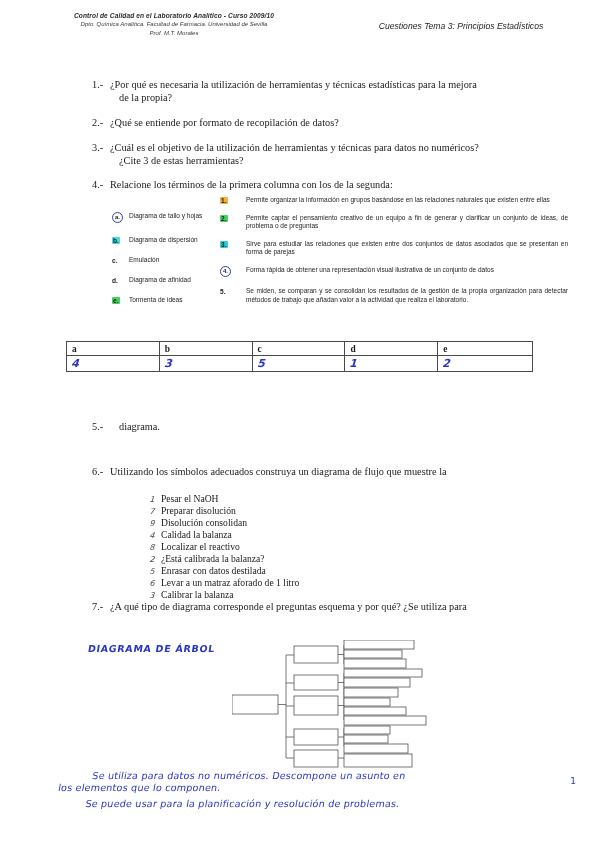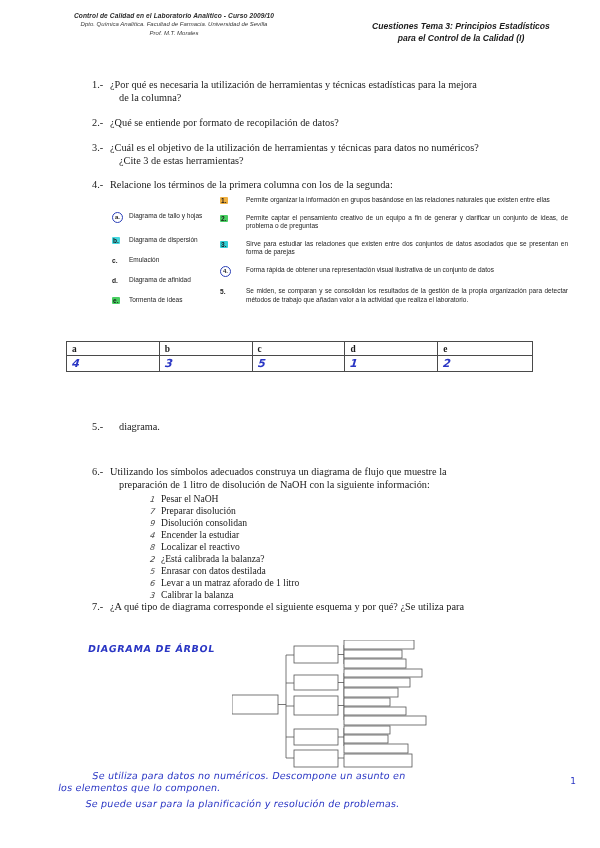--- a/index.html
+++ b/index.html
@@ -24,21 +24,21 @@
     font-style:italic; font-weight:bold;
     color:#2b2b2b;
   }
   .hdr-left .l1{ font-size:6.6px; letter-spacing:.1px; line-height:8.4px;}
   .hdr-left .l2{ font-size:6.0px; font-weight:normal; line-height:8.4px; color:#3a3a3a;}
   .hdr-left .l3{ font-size:6.0px; font-weight:normal; line-height:8.4px; color:#3a3a3a;}
   .hdr-right{
     position:absolute; left:330px; top:10px; width:262px;
     text-align:center;
     font-family:"Liberation Sans", sans-serif;
-    font-style:italic; font-weight:bold;
+    font-style:italic; font-weight:normal;
     font-size:8.6px; line-height:12px;
     color:#1c1c1c;
   }
 
   
   .qlist{ position:absolute; left:0; top:78px; width:600px; }
   .q{
     position:relative;
     display:flex;
     font-size:10.3px;
@@ -192,31 +192,30 @@
 <body>
 
 <div class="page-header">
   <div class="hdr-left">
     <div class="l1">Control de Calidad en el Laboratorio Analítico - Curso 2009/10</div>
     <div class="l2">Dpto. Química Analítica. Facultad de Farmacia. Universidad de  Sevilla</div>
     <div class="l3">Prof. M.T. Morales</div>
   </div>
   <div class="hdr-right">
     <div>Cuestiones Tema 3: Principios Estadísticos</div>
-    <div>para el Control de la Calidad (I)</div>
   </div>
 </div>
 
 <div class="qlist">
 
   <div class="q jst" id="q1">
     <span class="num">1.-</span>
     <span class="body">
       <span>¿Por qué es necesaria la utilización de herramientas y técnicas estadísticas para la mejora</span>
-      <span class="ind">de la columna?</span>
+      <span class="ind">de la propia?</span>
     </span>
   </div>
 
   <div class="q" id="q2">
     <span class="num">2.-</span>
     <span class="body">¿Qué se entiende por formato de recopilación de datos?</span>
   </div>
 
   <div class="q" id="q3">
     <span class="num">3.-</span>
@@ -311,41 +310,40 @@
       <span class="ind">diagrama.</span>
     </span>
   </div>
 </div>
 
 <div id="q6-wrap">
   <div class="q jst" id="q6">
     <span class="num">6.-</span>
     <span class="body">
       <span>Utilizando los símbolos adecuados construya un diagrama de flujo que muestre la</span>
-      <span class="ind">preparación de 1 litro de disolución de NaOH con la siguiente información:</span>
     </span>
   </div>
 </div>
 
 <div class="steps">
   <div class="srow">
     <span class="snum">1</span>
     <span>Pesar el NaOH</span>
   </div>
   <div class="srow">
     <span class="snum">7</span>
     <span>Preparar disolución</span>
   </div>
   <div class="srow">
     <span class="snum">9</span>
     <span>Disolución consolidan</span>
   </div>
   <div class="srow">
     <span class="snum">4</span>
-    <span>Encender la estudiar</span>
+    <span>Calidad la balanza</span>
   </div>
   <div class="srow">
     <span class="snum">8</span>
     <span>Localizar el reactivo</span>
   </div>
   <div class="srow">
     <span class="snum">2</span>
     <span>¿Está calibrada la balanza?</span>
   </div>
   <div class="srow">
@@ -359,21 +357,21 @@
   <div class="srow">
     <span class="snum">3</span>
     <span>Calibrar la balanza</span>
   </div>
 </div>
 
 <div id="q7-wrap">
   <div class="q jst" id="q7">
     <span class="num">7.-</span>
     <span class="body">
-      <span>¿A qué tipo de diagrama corresponde el siguiente esquema y por qué? ¿Se utiliza para</span>
+      <span>¿A qué tipo de diagrama corresponde el preguntas esquema y por qué? ¿Se utiliza para</span>
     </span>
   </div>
 </div>
 
 <div class="hand-label">DIAGRAMA DE ÁRBOL</div>
 
 <div class="tree">
   <svg width="200" height="130" viewBox="0 0 200 130" xmlns="http://www.w3.org/2000/svg">
     <g fill="#ffffff" stroke="#555" stroke-width="0.8">
 

